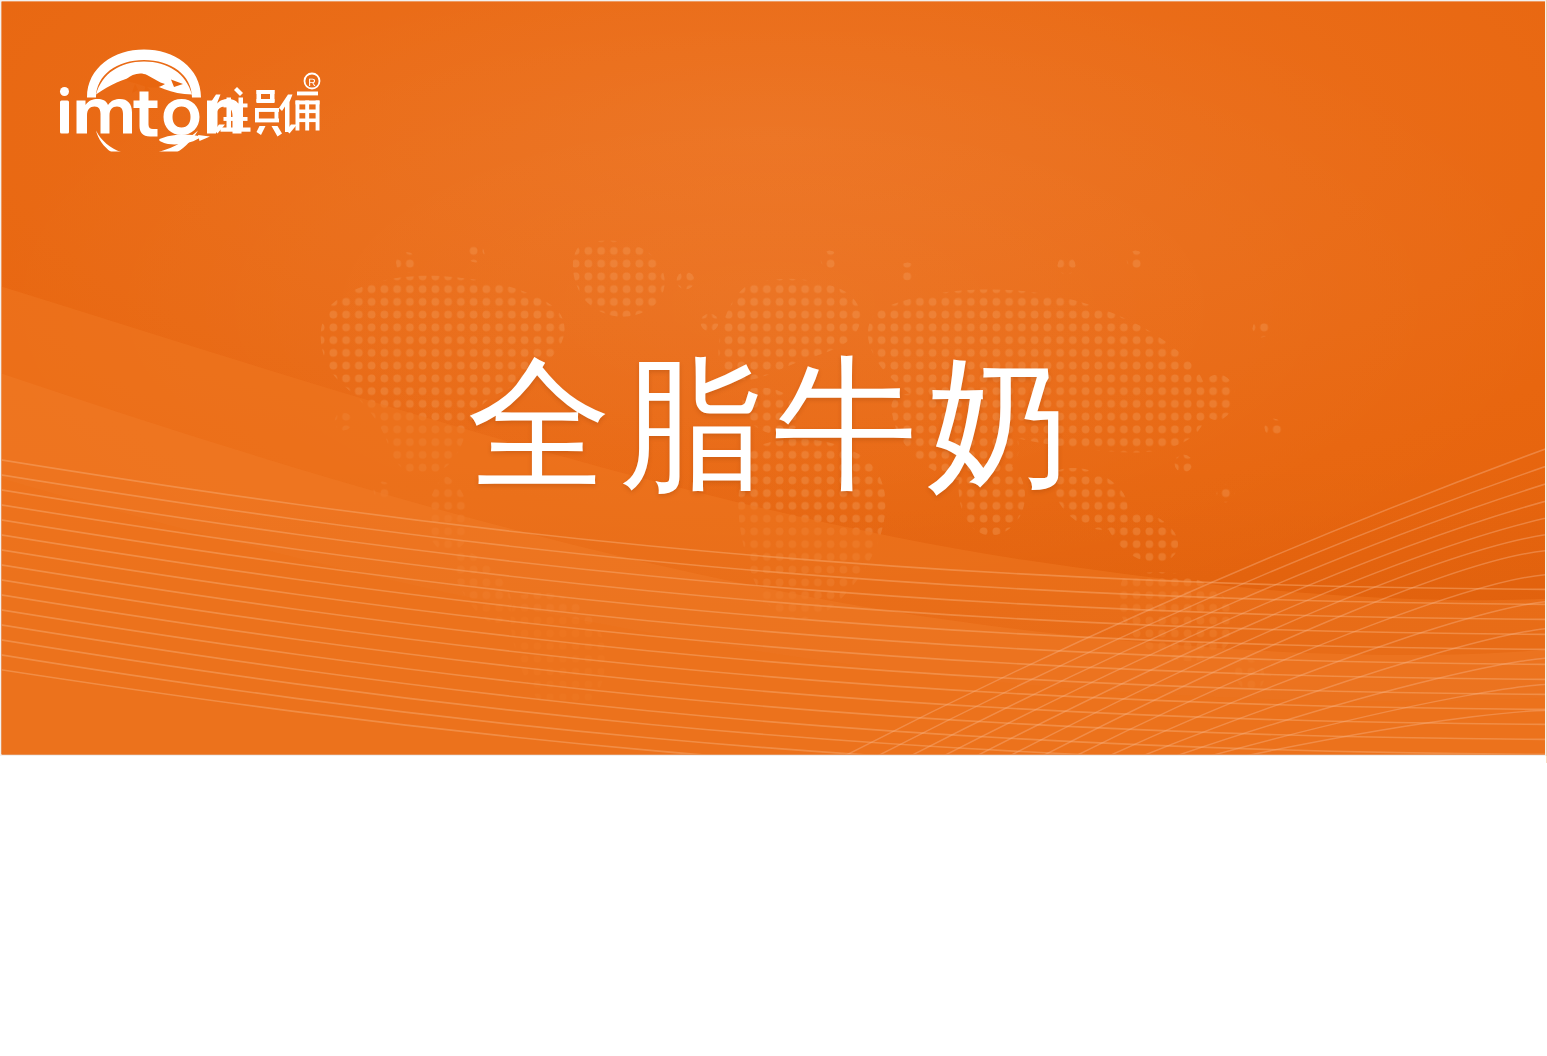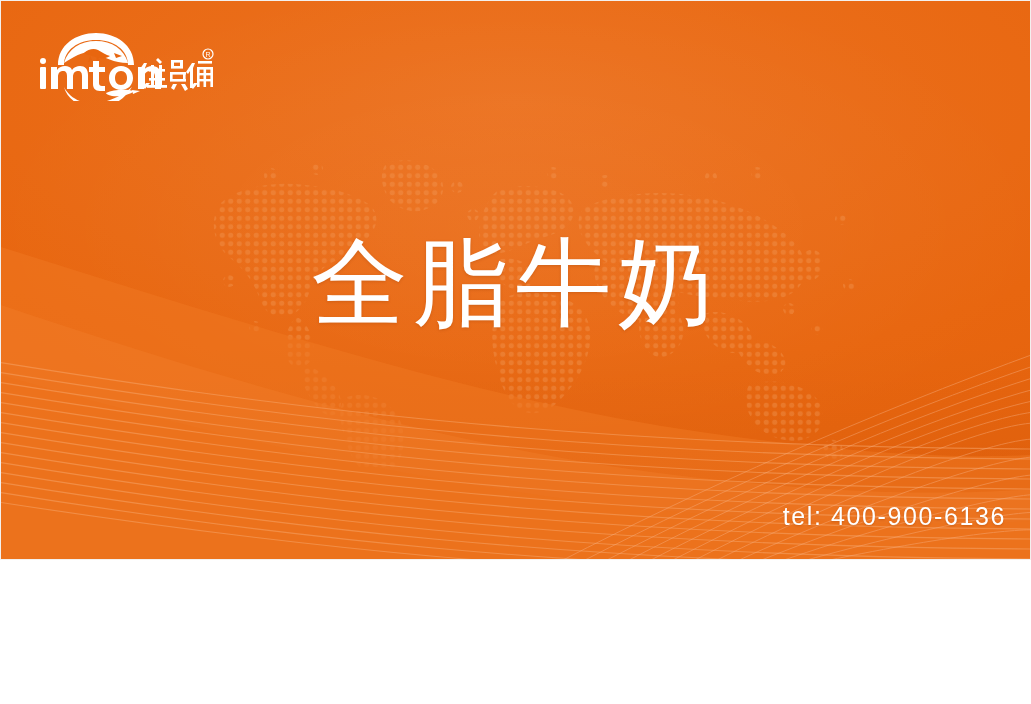--- a/index.html
+++ b/index.html
@@ -1,20 +1,20 @@
 <!DOCTYPE html>
 <html><head>
 <meta charset="utf-8">
 <style>
   * { margin:0; padding:0; box-sizing:border-box; }
   html,body { width:1031px; height:704px; overflow:hidden; background:#ffffff; }
 
   .banner{
     position:relative;
-    width:1031px; height:560px;
+    width:1031px; height:504px;
     overflow:hidden;
     background:#e8660f;
     font-family:"Liberation Sans","DejaVu Sans",sans-serif;
     border:1px solid #f3f0ee;
   }
 
   
   .bg-base{
     position:absolute; inset:0;
     background:
@@ -287,15 +287,14 @@
 
       <circle cx="174" cy="25" r="5" fill="none" stroke="#ffffff" stroke-width="1.2"></circle>
       <text x="174" y="28" font-family="Liberation Sans, sans-serif" font-size="7" fill="#ffffff" text-anchor="middle">R</text>
     </svg>
   </div>
 
   <div class="headline">
     <span class="l1">全脂牛奶</span>
   </div>
 
-  <div class="phone">tel: 400-900-6136</div>
 
 </div>
 
 </body></html>

